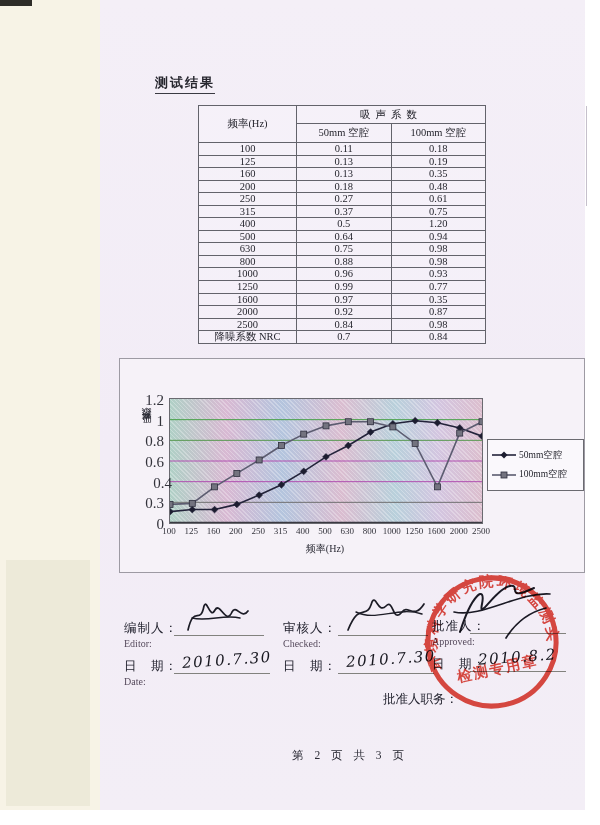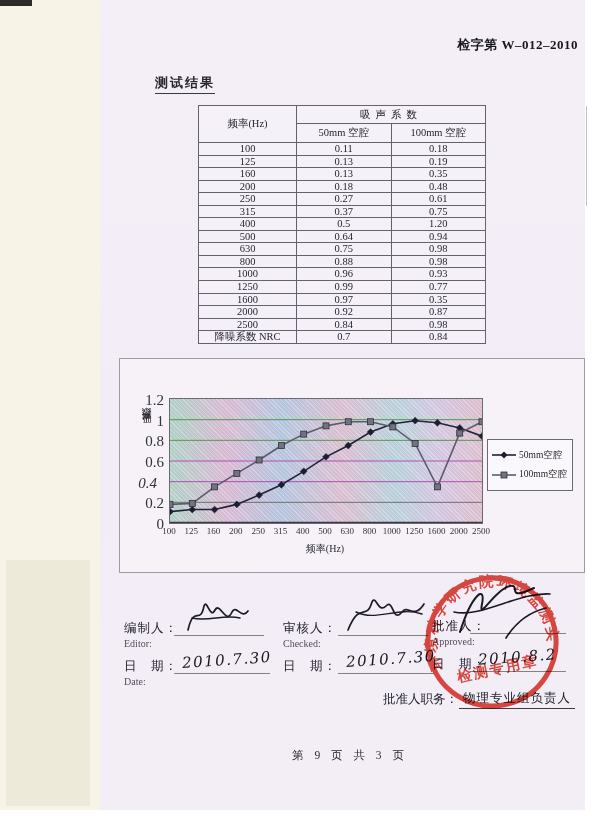--- a/index.html
+++ b/index.html
@@ -38,21 +38,21 @@
           repeating-linear-gradient(45deg,rgba(255,255,255,.28) 0 1px,rgba(0,0,0,0) 1px 3px),
           linear-gradient(90deg,rgba(140,205,175,.45) 0%,rgba(228,160,205,.5) 18%,
             rgba(150,180,228,.45) 36%,rgba(232,168,200,.5) 55%,rgba(160,205,222,.45) 72%,
             rgba(218,185,232,.5) 86%,rgba(235,170,195,.5) 100%);}
   .plot svg{position:absolute;left:0;top:0;width:100%;height:100%;}
   .ylab{left:20px;top:64px;font-size:10px;letter-spacing:2px;color:#2b2b35;
         writing-mode:vertical-rl;transform:rotate(180deg);}
   .xlab{left:49px;top:183px;width:312px;text-align:center;font-size:10px;color:#2b2b35;}
   .ytick{position:absolute;width:28px;text-align:right;font-size:15px;color:#33333b;}
   .xtick{position:absolute;width:34px;text-align:center;font-size:9px;color:#33333b;}
-  .legend{left:367px;top:80px;width:86px;height:52px;border:1px solid #6a6a70;
+  .legend{left:367px;top:80px;width:97px;height:52px;border:1px solid #6a6a70;
           background:rgba(250,248,252,.92);display:flex;flex-direction:column;
           justify-content:space-evenly;padding:2px 4px;box-sizing:border-box;}
   .legend-item{display:flex;align-items:center;gap:3px;}
   .legend-item span{font-size:9.5px;white-space:nowrap;color:#26262e;}
   
   .siglabel{font-size:12.5px;letter-spacing:1px;color:#242430;}
   .sublabel{font-size:10px;color:#564a5c;}
   .sigline{height:1px;background:#82827e;}
   .handwrite{font-style:italic;font-size:15px;color:#17171f;letter-spacing:1.5px;
              transform:rotate(-4deg);white-space:nowrap;font-family:"DejaVu Serif",serif;}
@@ -73,21 +73,20 @@
 <body>
 
 <div class="screen">
 
   <div class="abs bed-left"></div>
   <div class="abs bed-left-shade"></div>
   <div class="abs corner-mark"></div>
   <div class="abs page"></div>
   <div class="abs page-edge-line"></div>
 
-  <div class="abs doc-number">检字第 W–012–2010</div>
   <div class="abs section-title">测试结果</div>
 
   <table class="abs results">
     <thead>
       <tr>
         <th rowspan="2" style="width:97px">频率(Hz)</th>
         <th colspan="2" class="th-group">吸声系数</th>
       </tr>
       <tr>
         <th style="width:95px">50mm 空腔</th>
@@ -236,22 +235,22 @@
         </div>
         <div class="legend-item">
           <svg width="24" height="10">
             <line x1="0" y1="5" x2="24" y2="5" stroke="#5c5c70" stroke-width="1.6"></line>
             <rect x="9" y="2" width="6" height="6" fill="#73737f" stroke="#2e2e3e" stroke-width="0.8"></rect>
           </svg>
           <span>100mm空腔</span>
         </div>
       </div>
   <div class="ytick" style="left: 16px; top: 157px;">0</div>
-      <div class="ytick" style="left: 16px; top: 136.333px;">0.2</div>
-      <div class="ytick" style="left: 9px; top: 115.667px; font-style: italic;">0.4</div>
+      <div class="ytick" style="left: 16px; top: 136.333px;">0.3</div>
+      <div class="ytick" style="left: 24px; top: 115.667px;">0.4</div>
       <div class="ytick" style="left: 16px; top: 95px;">0.6</div>
       <div class="ytick" style="left: 16px; top: 74.3333px;">0.8</div>
       <div class="ytick" style="left: 16px; top: 53.6667px;">1</div>
       <div class="ytick" style="left: 16px; top: 33px;">1.2</div>
       <div class="xtick" style="left: 32px; top: 167px;">100</div>
       <div class="xtick" style="left: 54.2857px; top: 167px;">125</div>
       <div class="xtick" style="left: 76.5714px; top: 167px;">160</div>
       <div class="xtick" style="left: 98.8571px; top: 167px;">200</div>
       <div class="xtick" style="left: 121.143px; top: 167px;">250</div>
       <div class="xtick" style="left: 143.429px; top: 167px;">315</div>
@@ -293,36 +292,35 @@
 
   <div class="abs siglabel" style="left:283px;top:658px">日　期：</div>
   <div class="abs sigline" style="left:338px;top:673px;width:96px"></div>
   <div class="abs handwrite" style="left:346px;top:650px">2010.7.30</div>
 
   <div class="abs siglabel" style="left:432px;top:656px">日　期：</div>
   <div class="abs sigline" style="left:470px;top:671px;width:96px"></div>
   <div class="abs handwrite" style="left:478px;top:648px">2010.8.2</div>
 
   <div class="abs pos-label" style="left:383px;top:691px">批准人职务：</div>
-  <div class="abs pos-value" style="left:459px;top:690px">物理专业组负责人</div>
 
   <svg class="abs stamp" viewBox="0 0 156 156">
     <circle cx="78" cy="78" r="64" fill="none" stroke="#dc3328" stroke-width="5"></circle>
     <defs>
       <path id="arc" d="M26,99 A56,56 0 1,1 130,99" fill="none"></path>
     </defs>
     <text font-size="14.5" font-weight="bold" fill="#dc3328" letter-spacing="2.5" font-family="'Liberation Serif',serif">
       <textPath href="#arc" startOffset="6">环境科学研究院环境监测实验室</textPath>
     </text>
     <text x="78" y="110" text-anchor="middle" font-size="14.5" font-weight="bold" fill="#dc3328" letter-spacing="2" font-family="'Liberation Serif',serif">检测专用章</text>
   </svg>
 
   <svg class="abs scribble" style="left:446px;top:578px" width="110" height="66">
     <path class="ink" stroke-width="2" d="M14 54 C26 16, 40 6, 36 26 C32 44, 50 10, 64 8 C76 6, 58 24, 88 10"></path>
     <path class="ink" stroke-width="1.7" d="M8 34 C36 40, 72 14, 104 16"></path>
     <path class="ink" stroke-width="1.7" d="M60 60 C70 44, 84 34, 100 30"></path>
   </svg>
 
   <div class="abs footer">
-    <div class="footer-cn">第 9 页 共 3 页</div>
+    <div class="footer-cn">第 2 页 共 3 页</div>
   </div>
 
 </div>
 
 </body></html>

